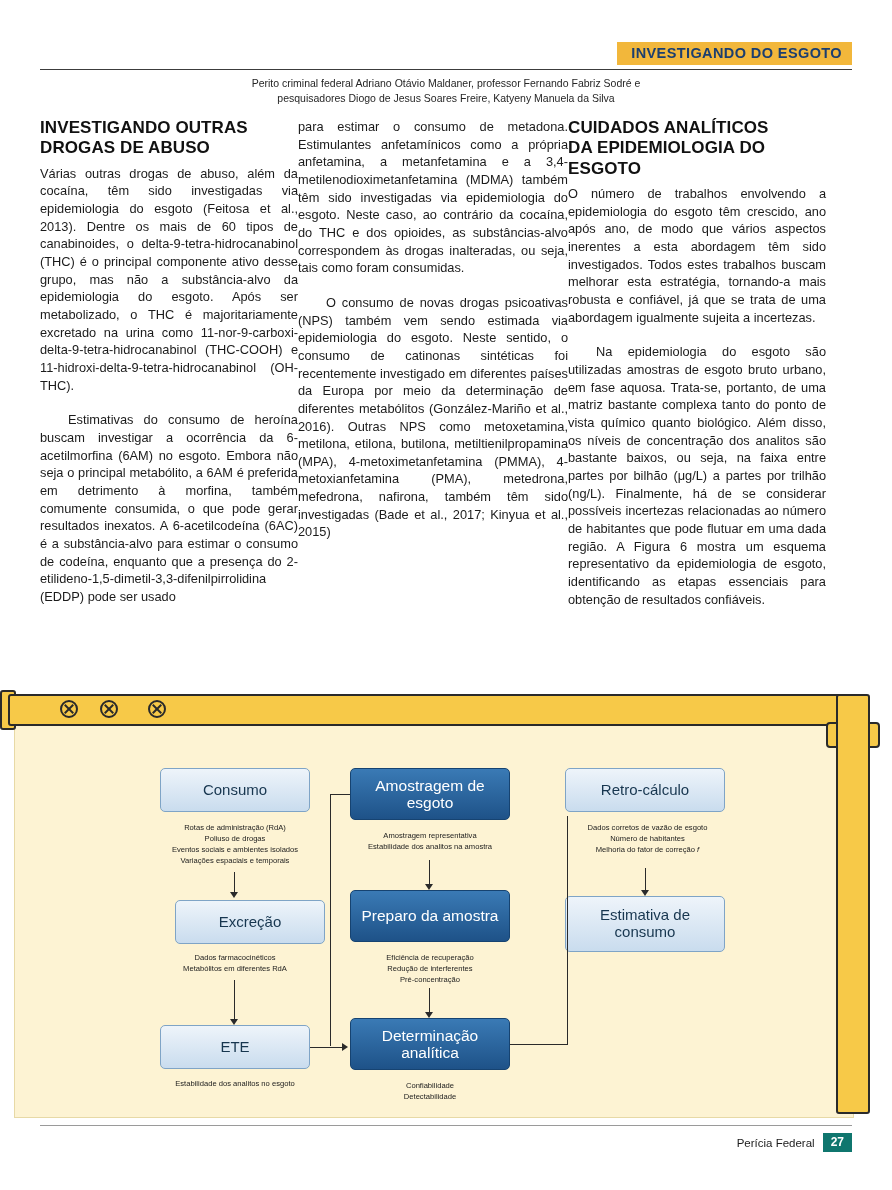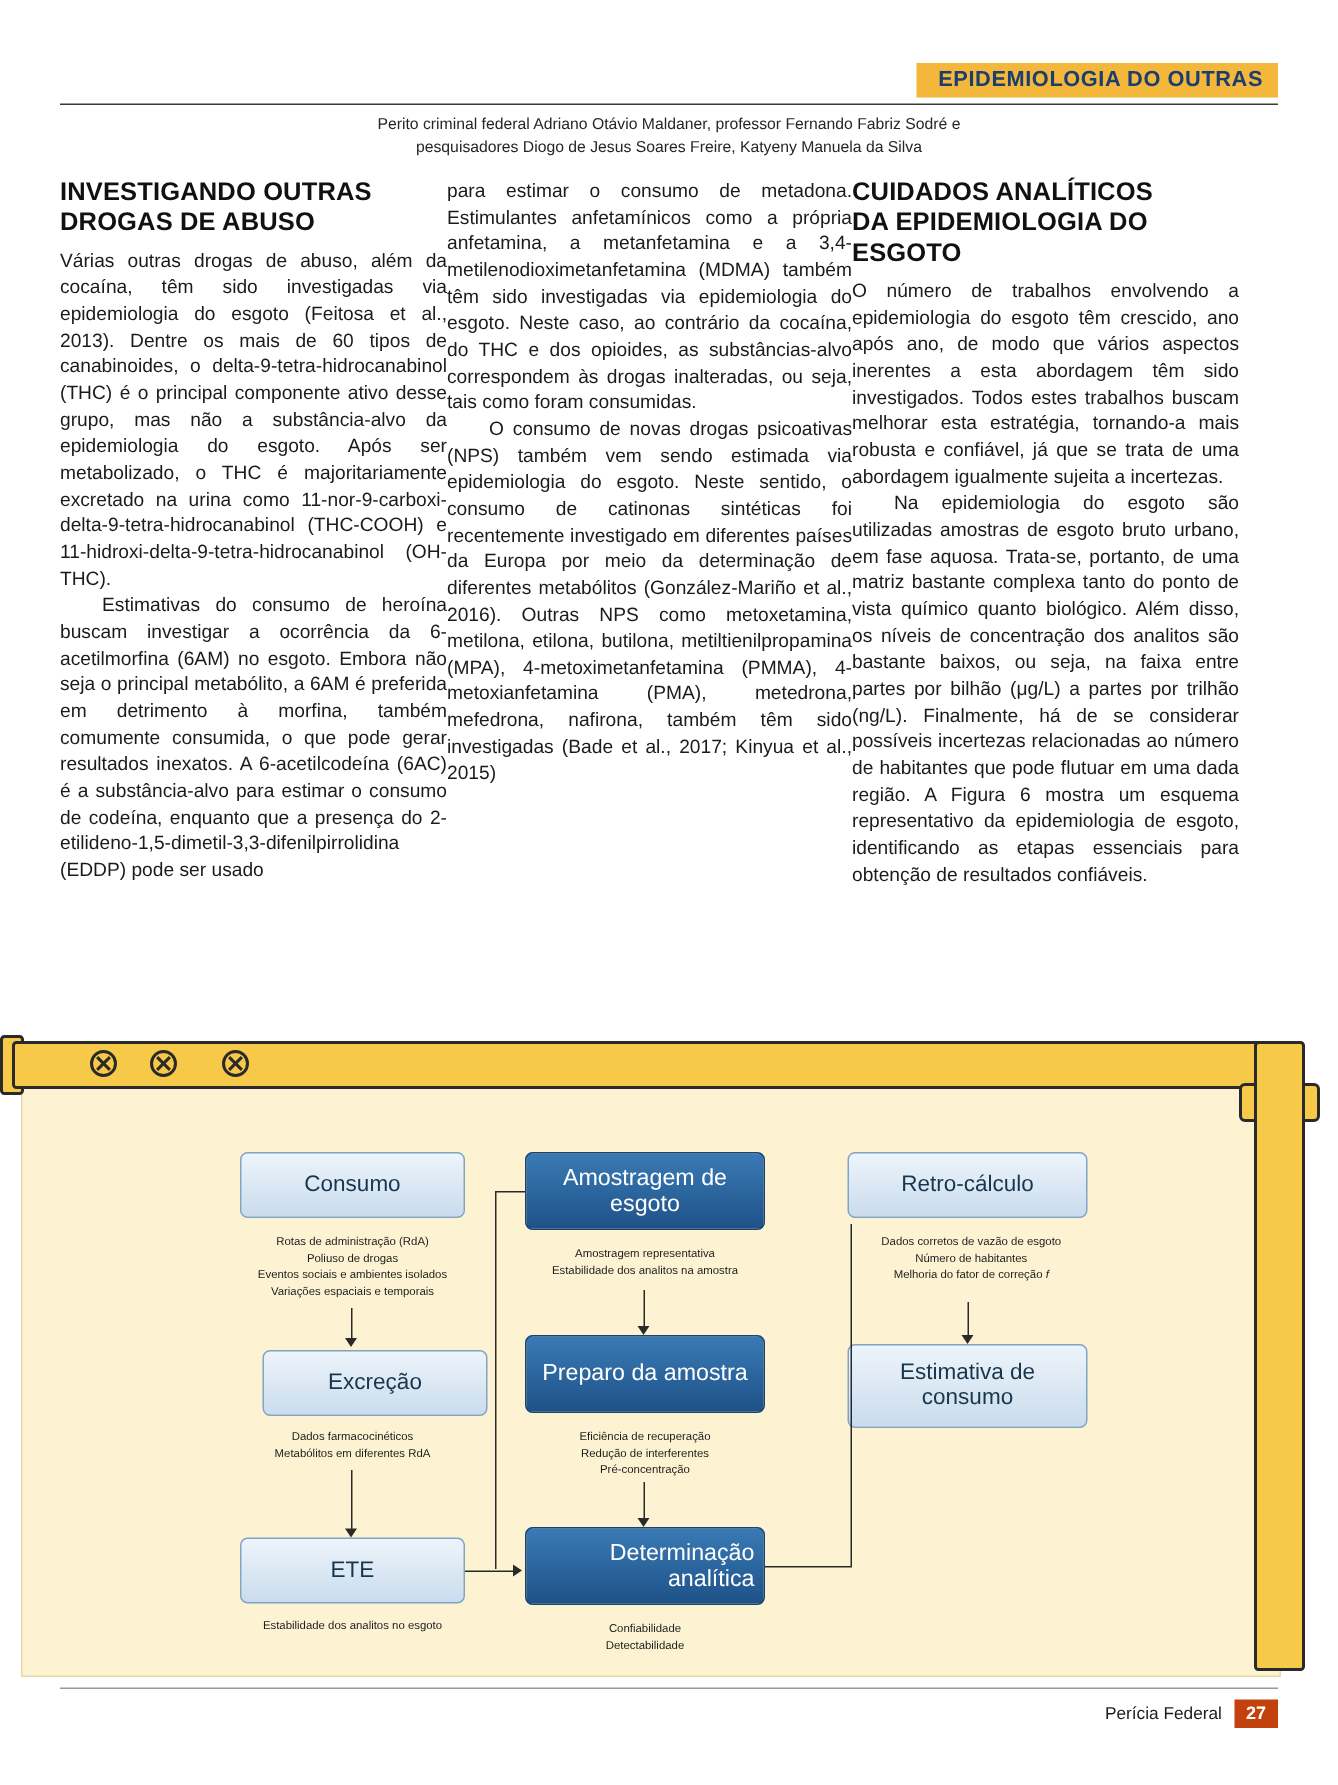--- a/index.html
+++ b/index.html
@@ -66,21 +66,21 @@
     letter-spacing: 0.1px;
   }
   p.body {
     font-size: 12.8px;
     line-height: 1.38;
     text-align: justify;
     margin: 0;
     color: #1b1b1b;
     hyphens: auto;
   }
-  p.body + p.body { text-indent: 28px; margin-top: 0; }
+  p.body + p.body { text-indent: 28px; margin-top: 17px; }
 
   
   .figure-wrap {
     position: absolute;
     left: 0;
     top: 688px;
     width: 892px;
     height: 452px;
   }
   .fig-bg {
@@ -235,33 +235,33 @@
   }
   .footer-rule { border-bottom: 1px solid #9a9a9a; }
   .footer-row {
     display: flex;
     justify-content: flex-end;
     align-items: center;
     margin-top: 7px;
   }
   .footer-name { font-size: 11.5px; color: #1b1b1b; margin-right: 8px; }
   .footer-page {
-    background: #c2410c;
+    background: #0f766e;
     color: #fff;
     font-size: 12px;
     font-weight: bold;
     padding: 2px 8px 3px 8px;
   }
 </style>
 </head>
 <body>
 
 <div class="page-header">
   <div class="header-band">
-    <div class="header-title">EPIDEMIOLOGIA DO OUTRAS</div>
+    <div class="header-title">INVESTIGANDO DO ESGOTO</div>
   </div>
   <div class="header-rule"></div>
   <div class="header-credits">
     <div>Perito criminal federal Adriano Otávio Maldaner, professor Fernando Fabriz Sodré e</div>
     <div>pesquisadores Diogo de Jesus Soares Freire, Katyeny Manuela da Silva</div>
   </div>
 </div>
 
 <div class="columns">
 
@@ -335,21 +335,21 @@
 
     <div class="node dark" style="left:210px; top:130px; width:160px; height:52px;">
       <span>Preparo da amostra</span>
     </div>
     <div class="caption-small" style="left:185px; top:192px;">
       Eficiência de recuperação<br>Redução de interferentes<br>Pré-concentração
     </div>
     <div class="arrow-v" style="left:289px; top:228px; height:26px;"></div>
     <div class="arrow-head-down" style="left:285px; top:252px;"></div>
 
-    <div class="node dark" style="left:210px; top:258px; width:160px; height:52px;text-align:right;">
+    <div class="node dark" style="left:210px; top:258px; width:160px; height:52px;">
       <span>Determinação analítica</span>
     </div>
     <div class="caption-small" style="left:185px; top:320px;">
       Confiabilidade<br>Detectabilidade
     </div>
 
     <div class="node light" style="left:425px; top:8px; width:160px; height:44px;">Retro-cálculo</div>
     <div class="caption-small" style="left:400px; top:62px; width:215px;">
       Dados corretos de vazão de esgoto<br>Número de habitantes<br>Melhoria do fator de correção <i>f</i>
     </div>

